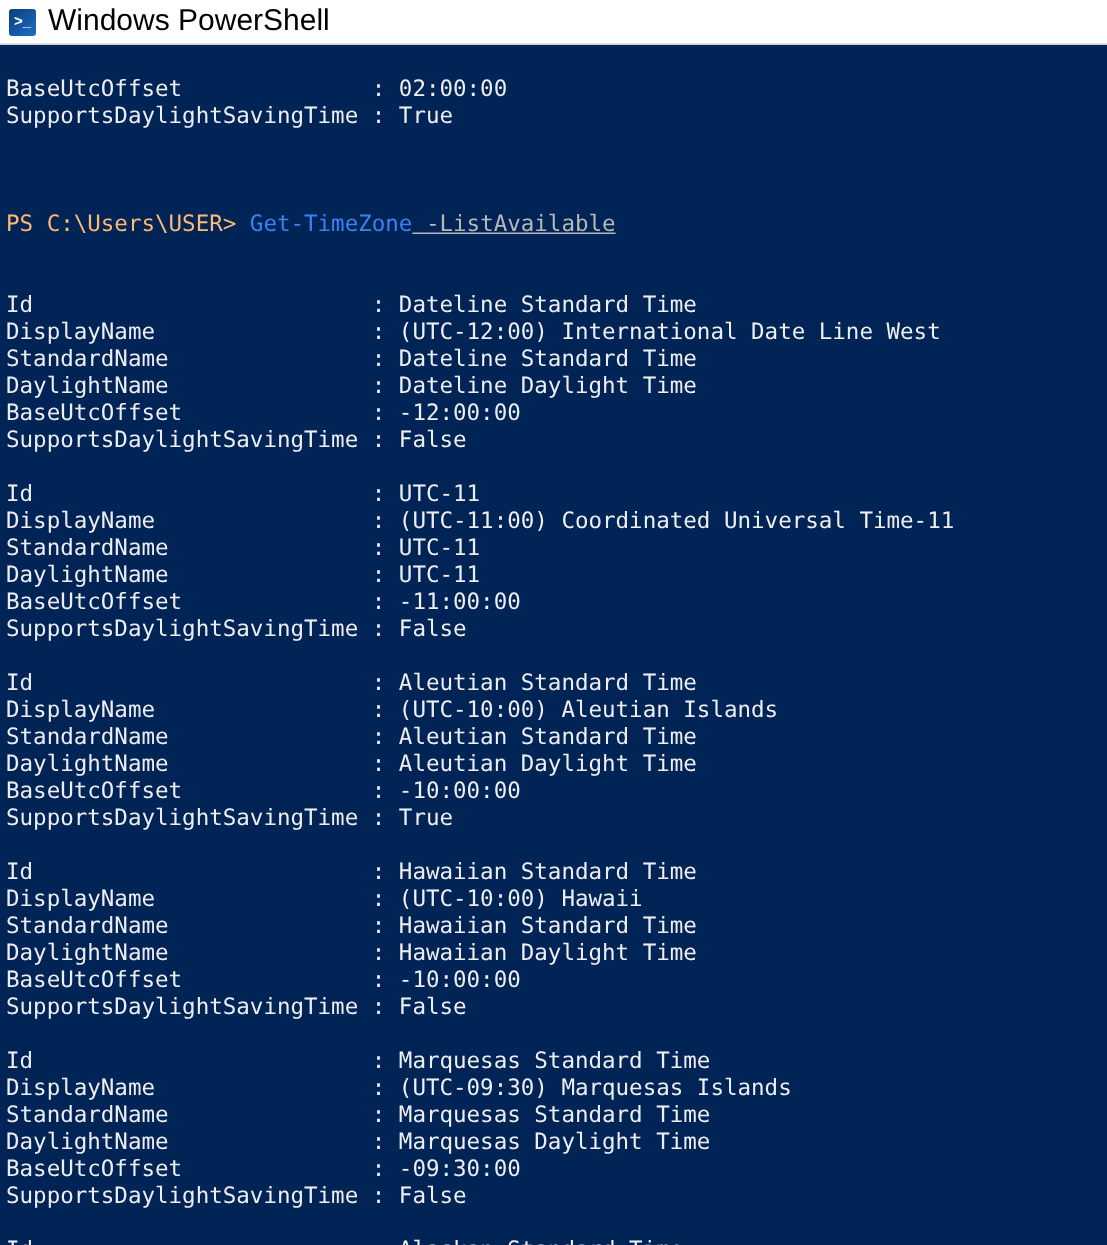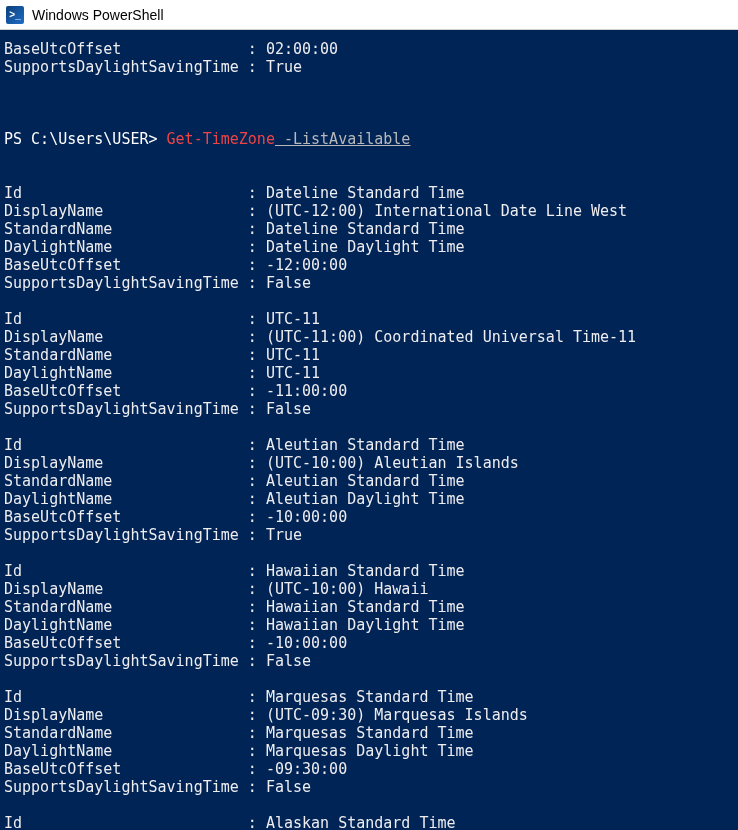--- a/index.html
+++ b/index.html
@@ -30,37 +30,37 @@
       display: flex;
       align-items: center;
       justify-content: center;
       font-size: 10px;
       font-weight: bold;
       color: #fff;
       border-radius: 2px;
     }
     .titlebar .title {
       color: #000;
-      font-size: 14px;
+      font-size: 20px;
     }
     .terminal {
       flex: 1;
       background: #012456;
       color: #eeedf0;
       font-family: Consolas, "Lucida Console", monospace;
       font-size: 15px;
       line-height: 18px;
-      padding: 10px 4px;
+      padding: 20px 4px;
       white-space: pre;
       overflow: hidden;
       letter-spacing: 0px;
     }
     .row { white-space: pre; }
-    .prompt { color: #ffffff; }
-    .cmd { color: #ef4444; text-align: center; }
+    .prompt { color: #fdba74; }
+    .cmd { color: #3b82f6; text-align: center; }
     .param { color: #b8b8b8; text-decoration: underline; }
     .blank { height: 18px; }
   </style>
 </head>
 <body>
 
 <div class="titlebar">
   <div class="ps-icon">&gt;_</div>
   <div class="title">Windows PowerShell</div>
 </div>

